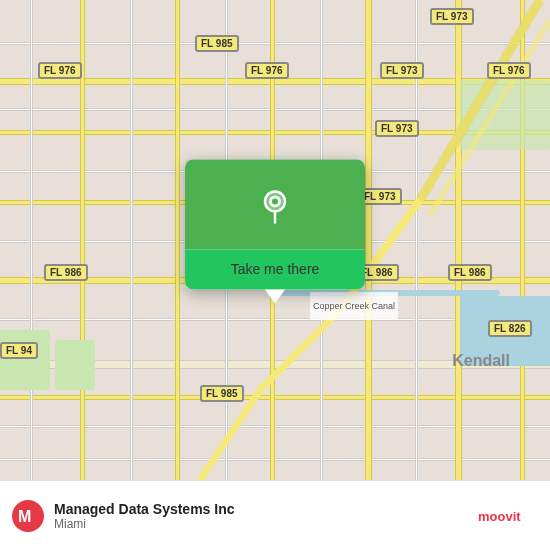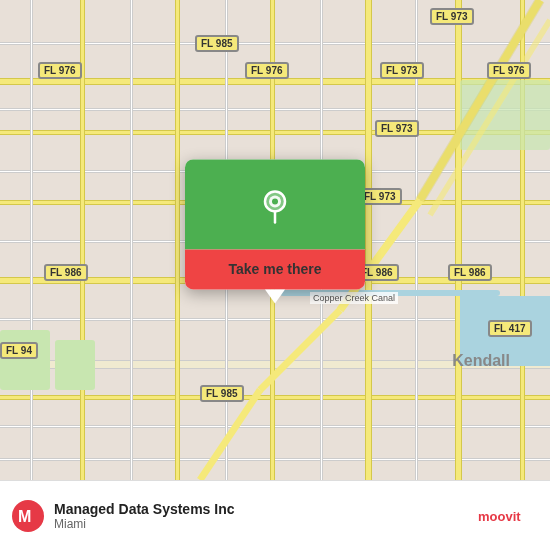--- a/index.html
+++ b/index.html
@@ -103,26 +103,26 @@
       justify-content: center;
       height: 90px;
     }
 
     .map-pin {
       width: 40px;
       height: 40px;
     }
 
     .popup-button {
-      background: #ef4444;
+      background: #22c55e;
       border: none;
       padding: 12px;
       text-align: center;
       font-size: 14px;
-      font-weight: 700;
+      font-weight: 400;
       color: #333;
       width: 100%;
       cursor: pointer;
       border-radius: 0 0 8px 8px;
     }
 
     
     .popup-card::after {
       content: '';
       position: absolute;
@@ -185,21 +185,21 @@
       right: 40px;
       bottom: 110px;
       z-index: 8;
     }
 
     .copper-creek-label {
       position: absolute;
       font-size: 9px;
       color: #555;
       background: rgba(255,255,255,0.8);
-      padding: 1px 3px;
+      padding: 9px 3px;
       z-index: 12;
       left: 310px;
       top: 292px;
     }
   </style>
 </head>
 <body>
 
 <div id="map-container">
   <div class="map-bg"></div>
@@ -257,21 +257,21 @@
   <div class="road-label" style="top:62px; left:380px;">FL 973</div>
   <div class="road-label" style="top:62px; left:487px;">FL 976</div>
   <div class="road-label" style="top:120px; left:375px;">FL 973</div>
   <div class="road-label" style="top:188px; left:358px;">FL 973</div>
   <div class="road-label" style="top:264px; left:44px;">FL 986</div>
   <div class="road-label" style="top:264px; left:215px;">FL 986</div>
   <div class="road-label" style="top:264px; left:355px;">FL 986</div>
   <div class="road-label" style="top:264px; left:448px;">FL 986</div>
   <div class="road-label" style="top:342px; left:0px;">FL 94</div>
   <div class="road-label" style="top:385px; left:200px;">FL 985</div>
-  <div class="road-label" style="top:320px; left:488px;">FL 417</div>
+  <div class="road-label" style="top:320px; left:488px;">FL 826</div>
 
   <div class="copper-creek-label">Copper Creek Canal</div>
 
   <div class="kendall-label">Kendall</div>
 
   <div class="popup-card">
     <div class="popup-green">
 
       <svg class="map-pin" viewBox="0 0 40 40" fill="none" xmlns="http://www.w3.org/2000/svg">
         <circle cx="20" cy="17" r="10" fill="white" opacity="0.3"></circle>

